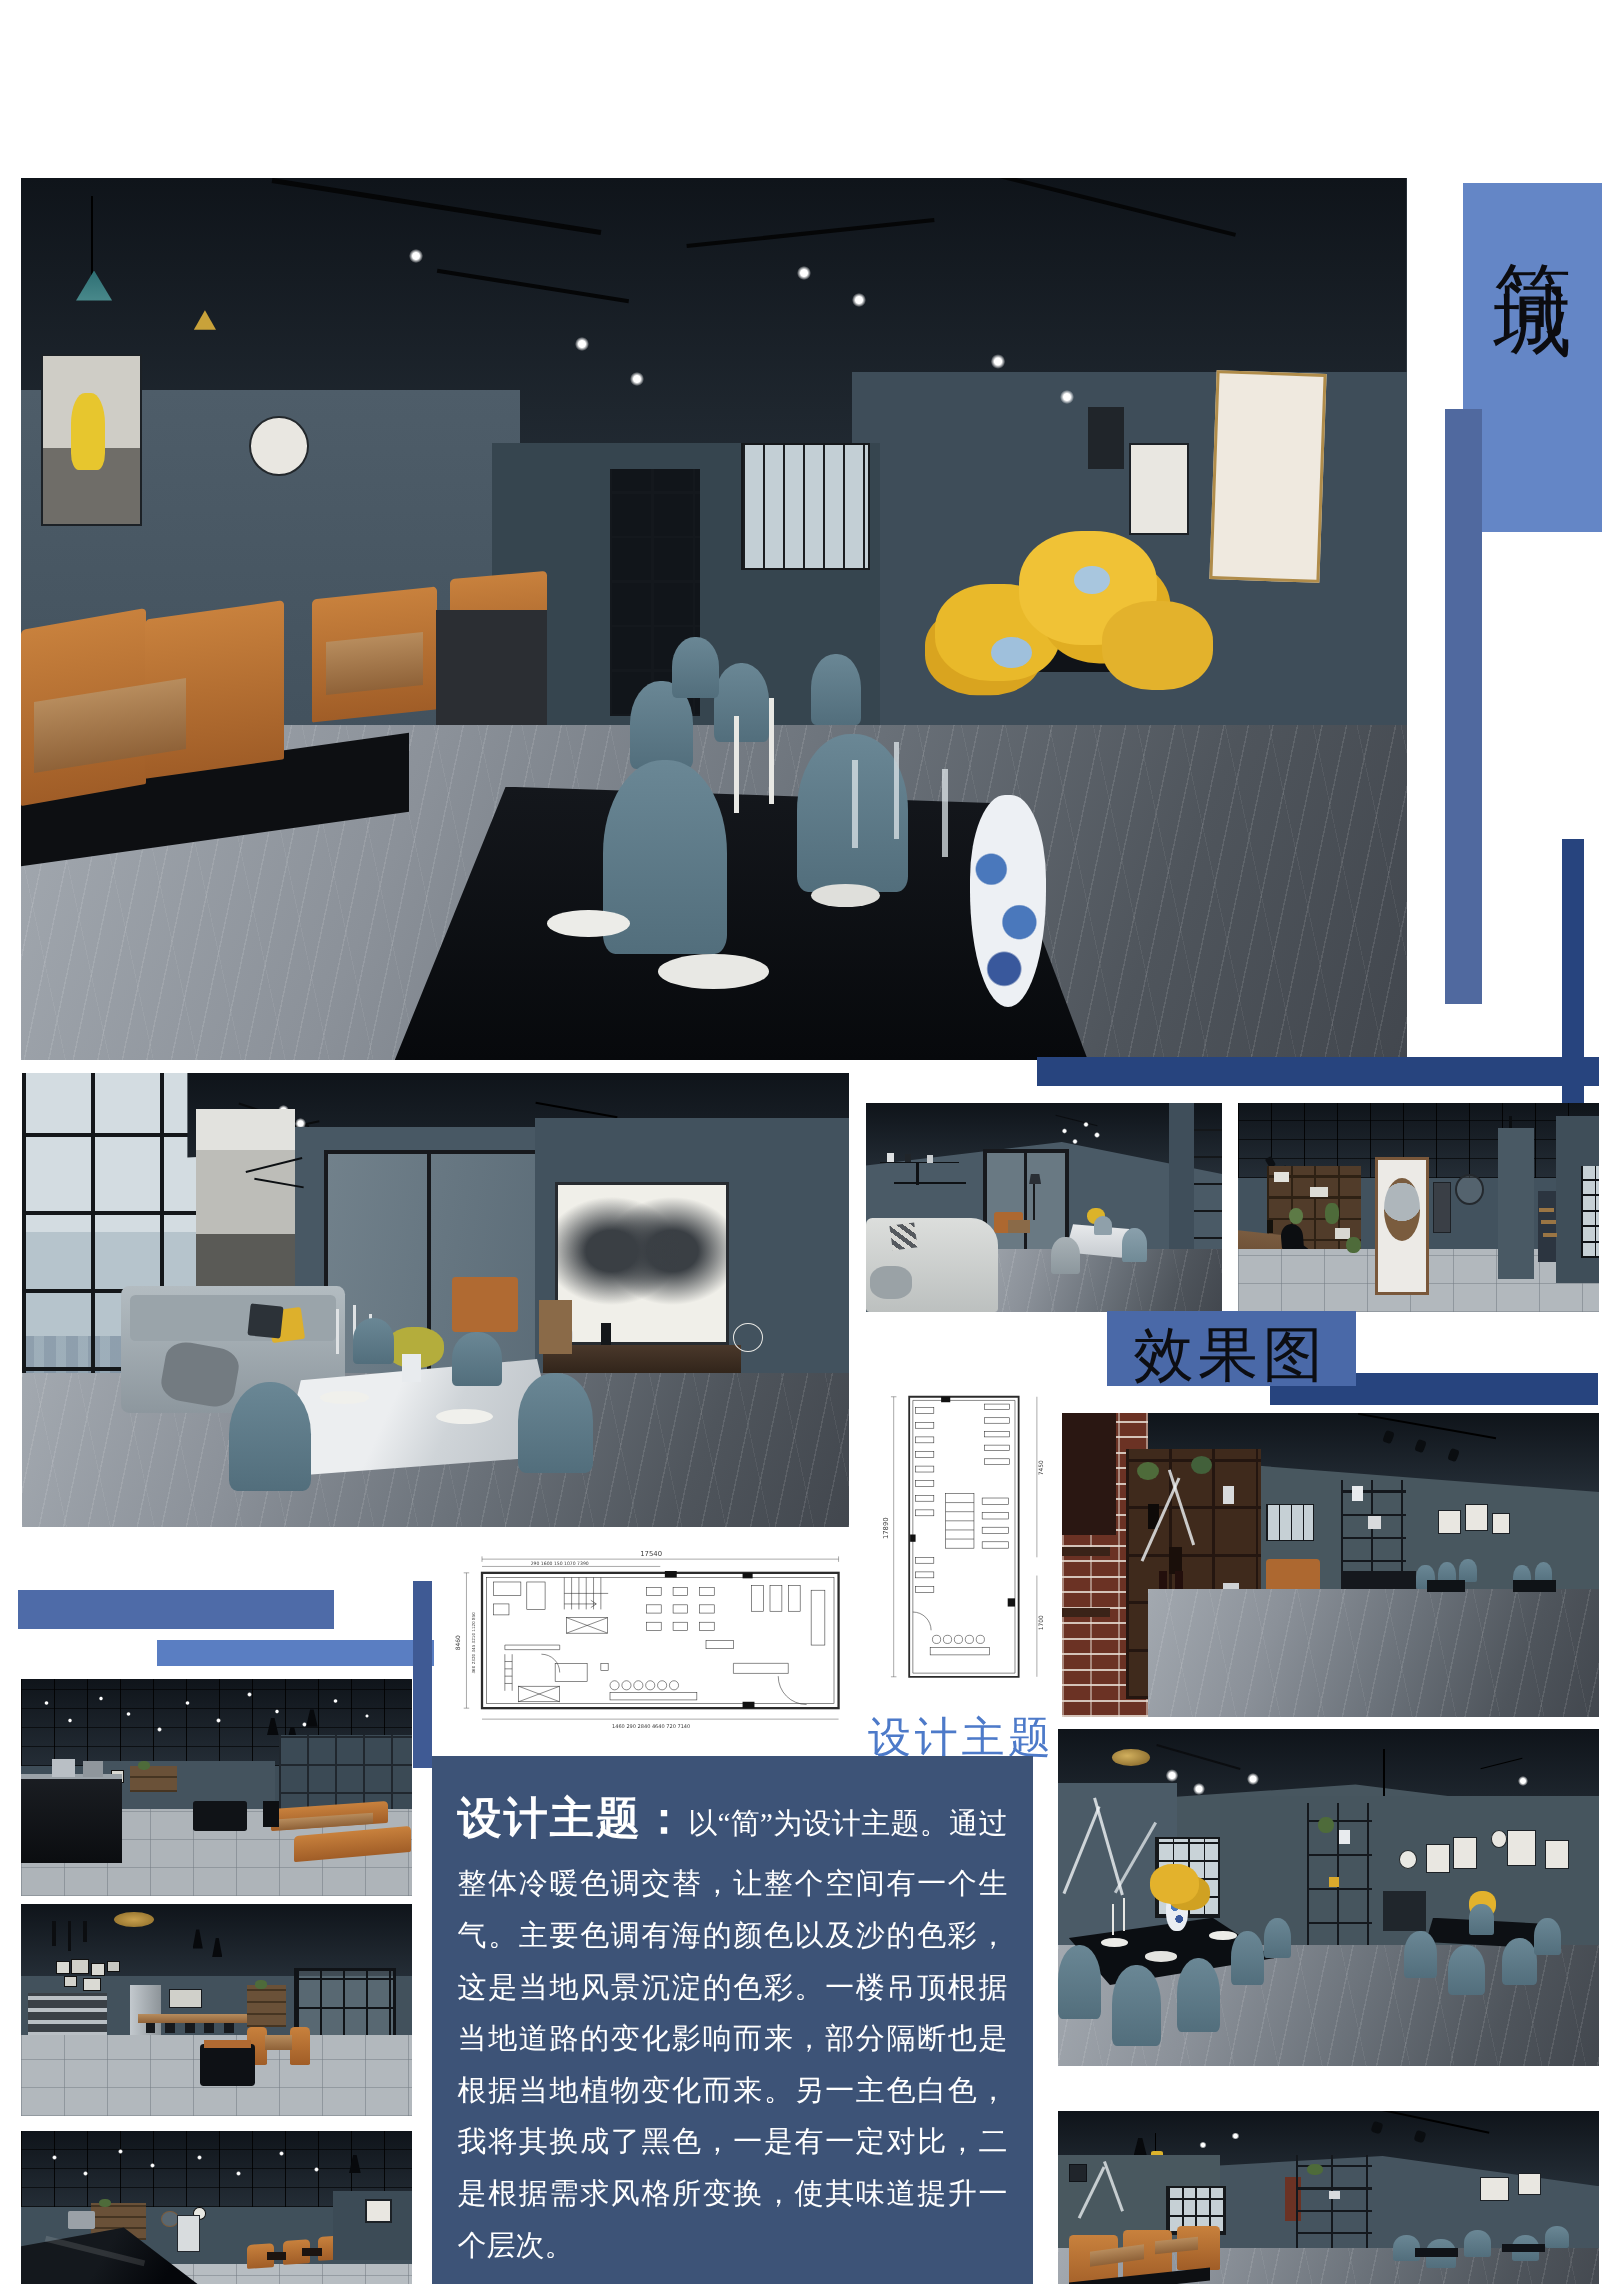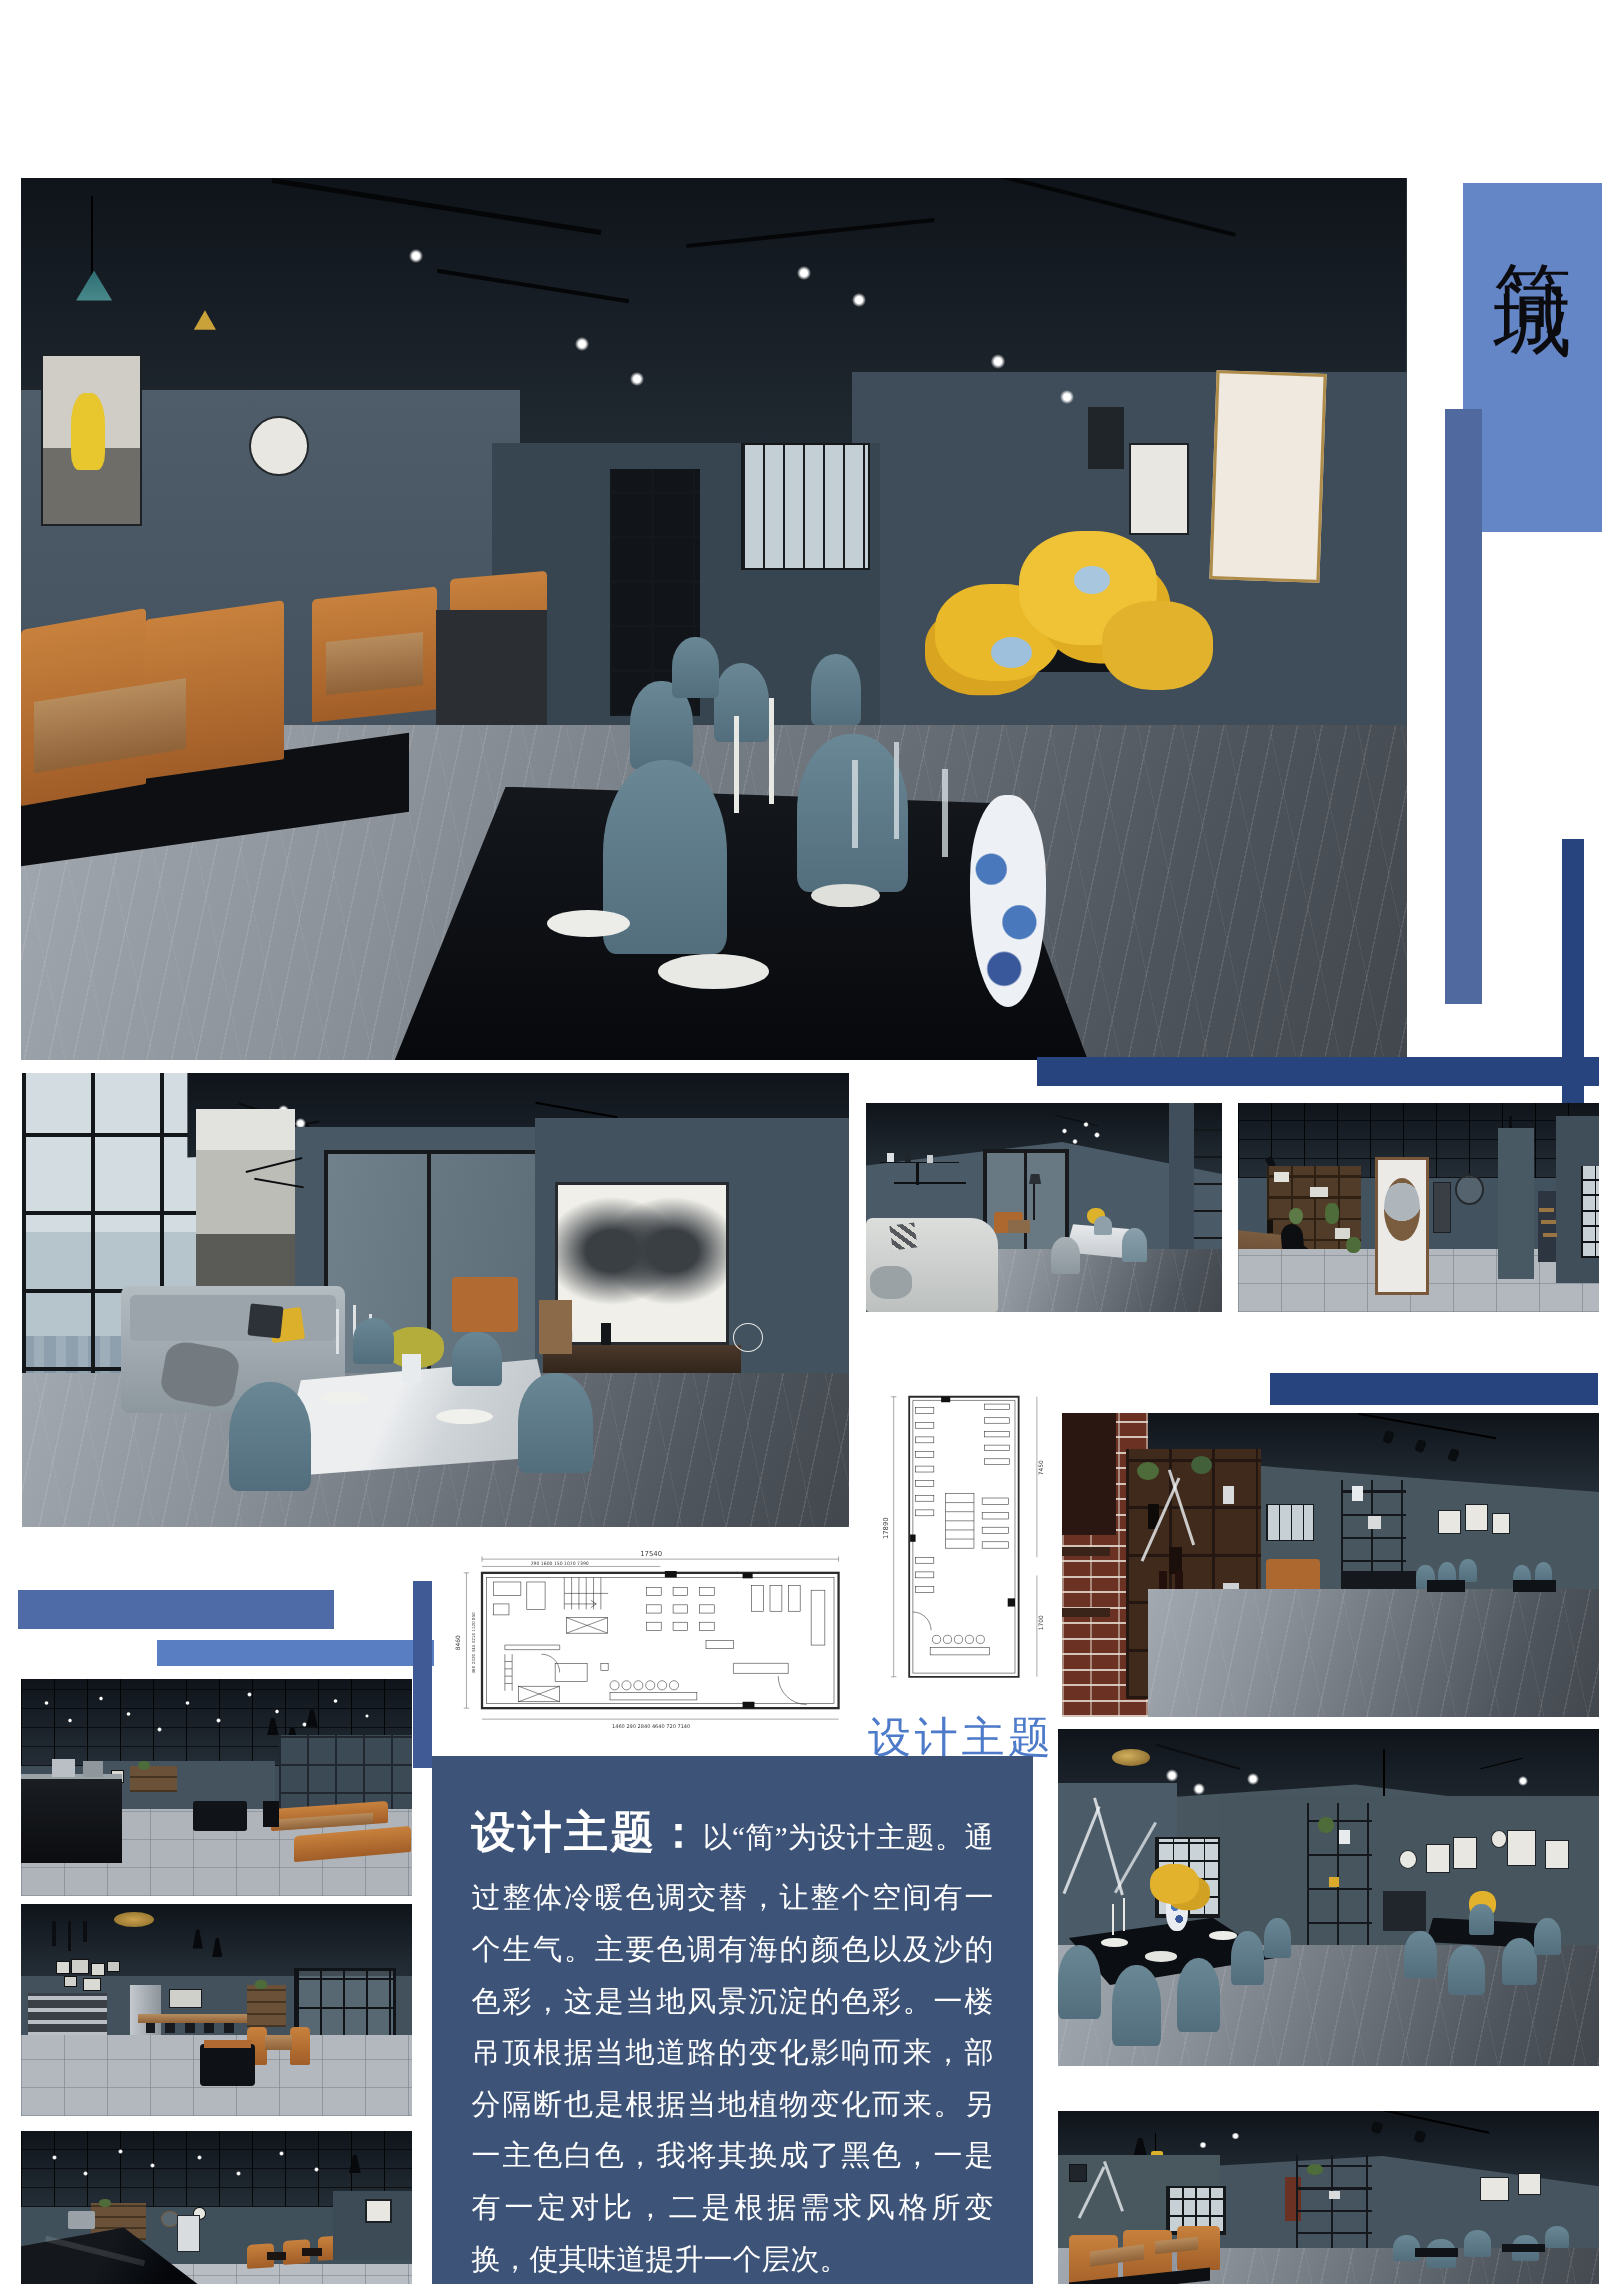--- a/index.html
+++ b/index.html
@@ -42,21 +42,21 @@
   .dot{border-radius:50%;background:radial-gradient(circle,#ffffff 0 35%,rgba(255,255,255,0) 72%);}
   .cone{clip-path:polygon(35% 0,65% 0,100% 100%,0 100%);background:#07090c;}
   .grid-dark{background-image:
     repeating-linear-gradient(0deg,#14181d 0 2.3px,transparent 2.3px 18%),
     repeating-linear-gradient(90deg,#14181d 0 2.3px,transparent 2.3px 46%);}
   
   .xgt{left:1107px;top:1311px;width:249px;height:75px;background:#4a69a8;}
   .xgt span{position:absolute;left:26.5px;top:3.7px;font-size:60px;color:#0c0d12;letter-spacing:4.6px;}
   .pml{left:868px;top:1709px;width:219px;height:50px;font-size:43px;color:#4d7ac9;letter-spacing:3.7px;}
   .theme-box{left:432px;top:1756px;width:601px;height:573px;background:#3d5377;box-sizing:border-box;padding:24px 25.6px 0 25.6px;}
-  .theme-box p{margin:14px;color:#ffffff;font-size:29px;line-height:1.78;text-align:justify;}
+  .theme-box p{margin:0;color:#ffffff;font-size:29px;line-height:1.78;text-align:justify;}
   .theme-title{font-size:44px;font-weight:bold;letter-spacing:1.8px;}
   
   .plan{background:#ffffff;}
   .plan svg{display:block;width:100%;height:100%;}
   .plan text{fill:#3a3a3a;font-family:"DejaVu Sans",sans-serif;}
 </style>
 </head>
 <body>
 
 <div class="poster">
@@ -254,20 +254,23 @@
     <i class="s" style="left:83%;top:42%;width:5%;height:34%;background:#2c3540;"></i>
     <i class="s" style="left:83.5%;top:50%;width:4%;height:2%;background:#9a7544;"></i>
     <i class="s" style="left:84%;top:56%;width:4%;height:2%;background:#9a7544;"></i>
     <i class="s" style="left:84.5%;top:62%;width:4%;height:2%;background:#9a7544;"></i>
     <i class="s" style="left:95%;top:30%;width:5%;height:44%;background:#c6d0d5;
        background-image:repeating-linear-gradient(0deg,#101316 0 1.8px,transparent 1.8px 15.5px),repeating-linear-gradient(90deg,#101316 0 1.8px,transparent 1.8px 13.7px);"></i>
     <i class="s" style="left:30%;top:64%;width:4%;height:8%;background:#4e6b3a;border-radius:45%;"></i>
   </div>
 
   <div class="abs bar" style="left:1270px;top:1373px;width:328px;height:32px;background:#27447e;"></div>
+  <div class="abs xgt">
+    <span>效果图</span>
+  </div>
 
   <div class="img" style="left:1062px;top:1413px;width:537px;height:304px;background:#48575f;">
     <i class="s ceildark" style="left:14%;top:0;width:86%;height:26%;clip-path:polygon(0 0,100% 0,100% 100%,0 55%);"></i>
     <i class="s" style="left:55%;top:4%;width:26%;height:0.7%;background:#000;transform:rotate(10deg);"></i>
     <i class="s" style="left:60%;top:6%;width:1.6%;height:4%;background:#0a0d10;border-radius:30%;transform:rotate(20deg);"></i>
     <i class="s" style="left:66%;top:9%;width:1.6%;height:4%;background:#0a0d10;border-radius:30%;transform:rotate(20deg);"></i>
     <i class="s" style="left:72%;top:12%;width:1.6%;height:4%;background:#0a0d10;border-radius:30%;transform:rotate(20deg);"></i>
     <i class="s" style="left:0;top:0;width:16%;height:100%;background-color:#6b3224;
        background-image:repeating-linear-gradient(0deg,rgba(230,220,210,.85) 0 1.8px,transparent 1.8px 15.5px),repeating-linear-gradient(90deg,rgba(230,220,210,.5) 0 1.8px,transparent 1.8px 28px);"></i>
     <i class="s" style="left:0;top:0;width:10%;height:40%;background:#2a1712;"></i>

